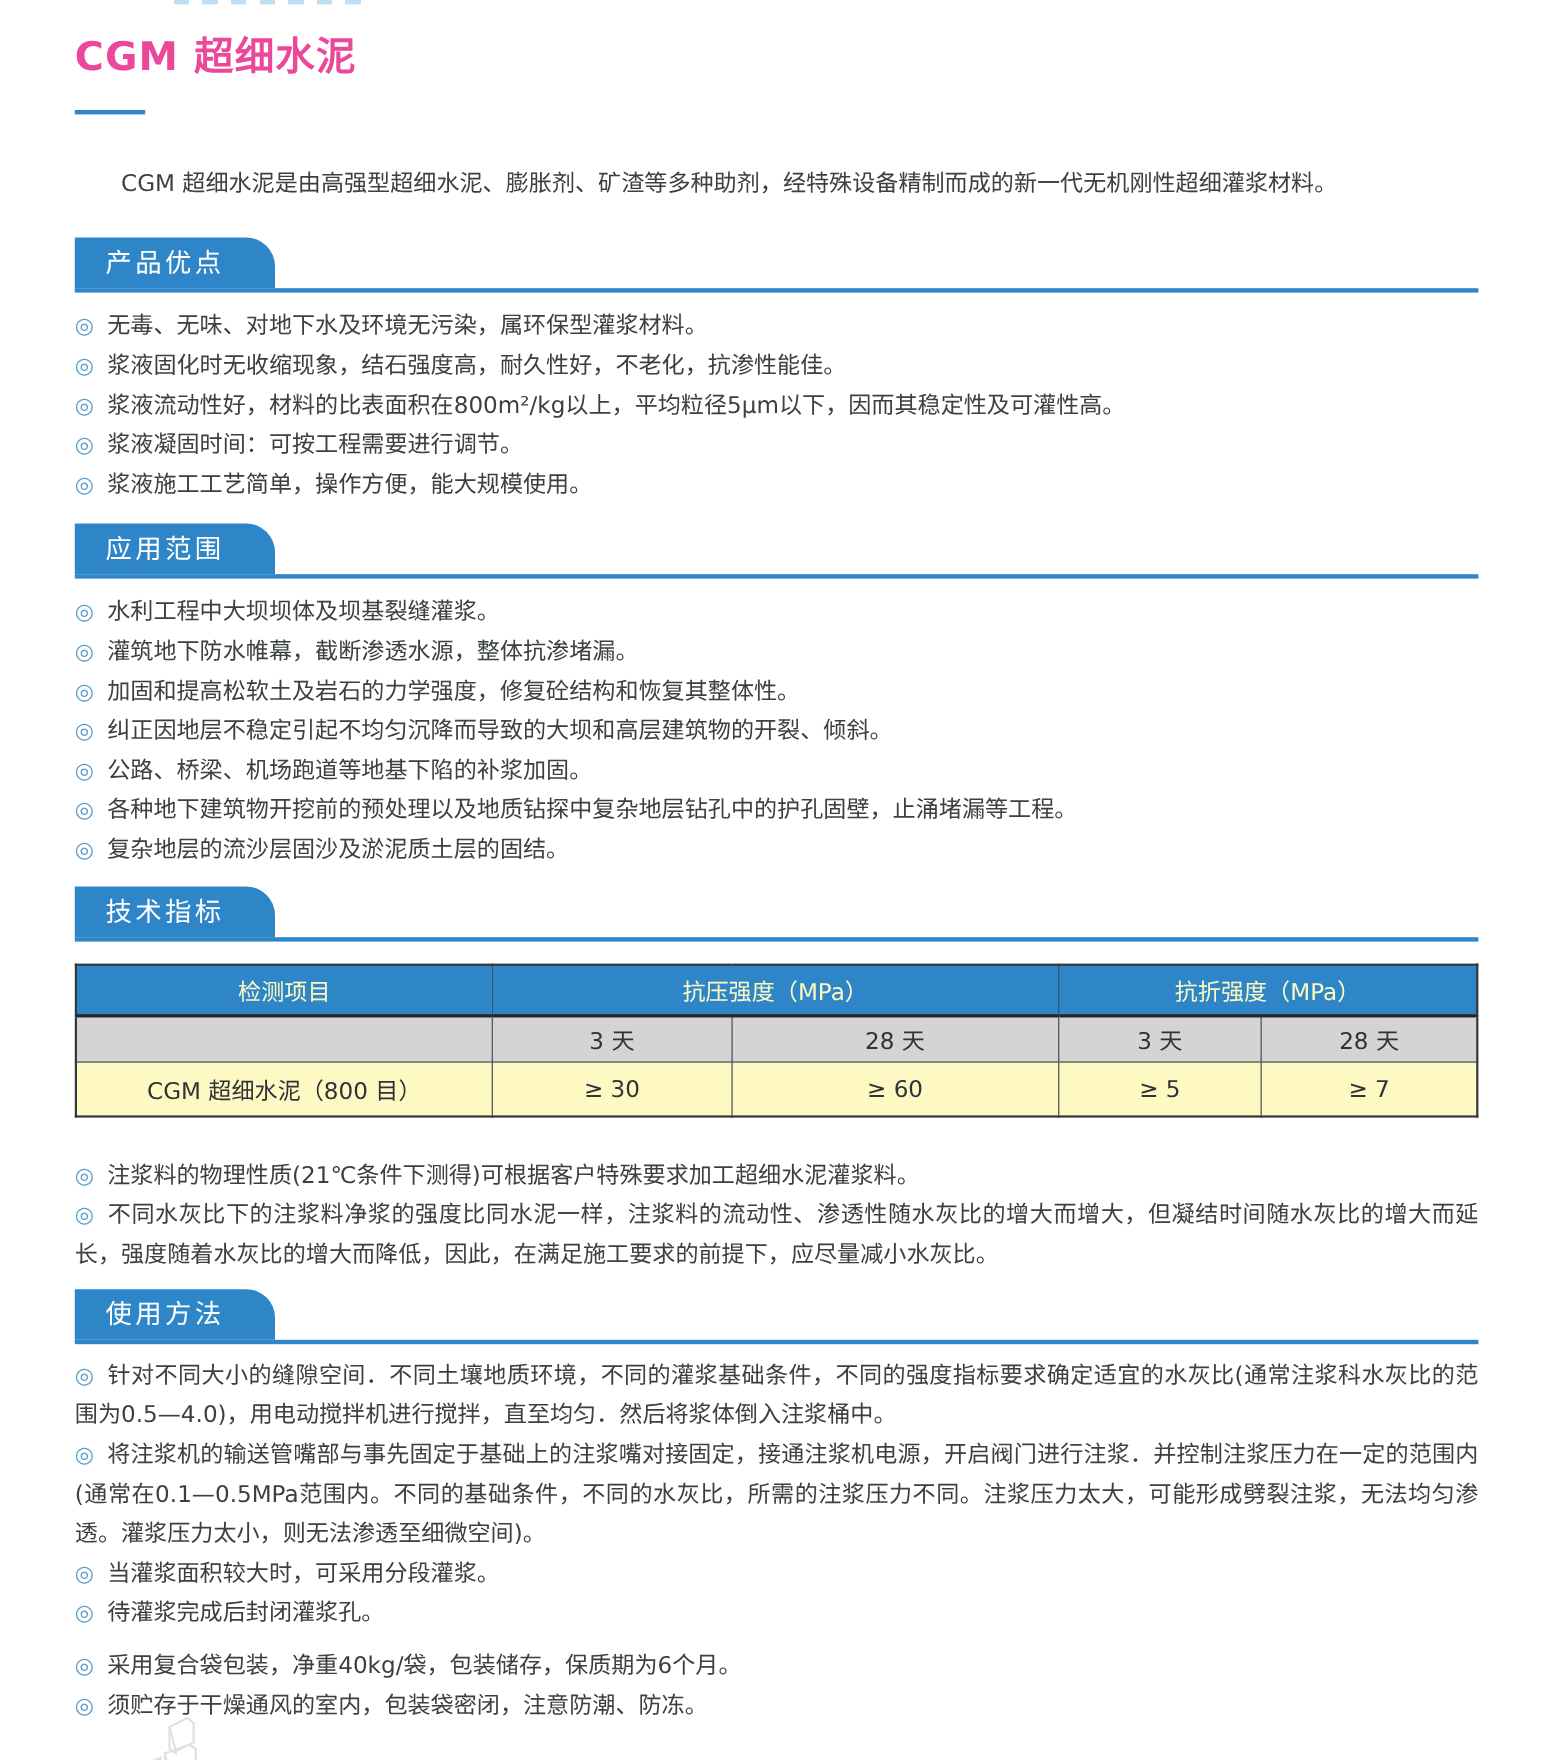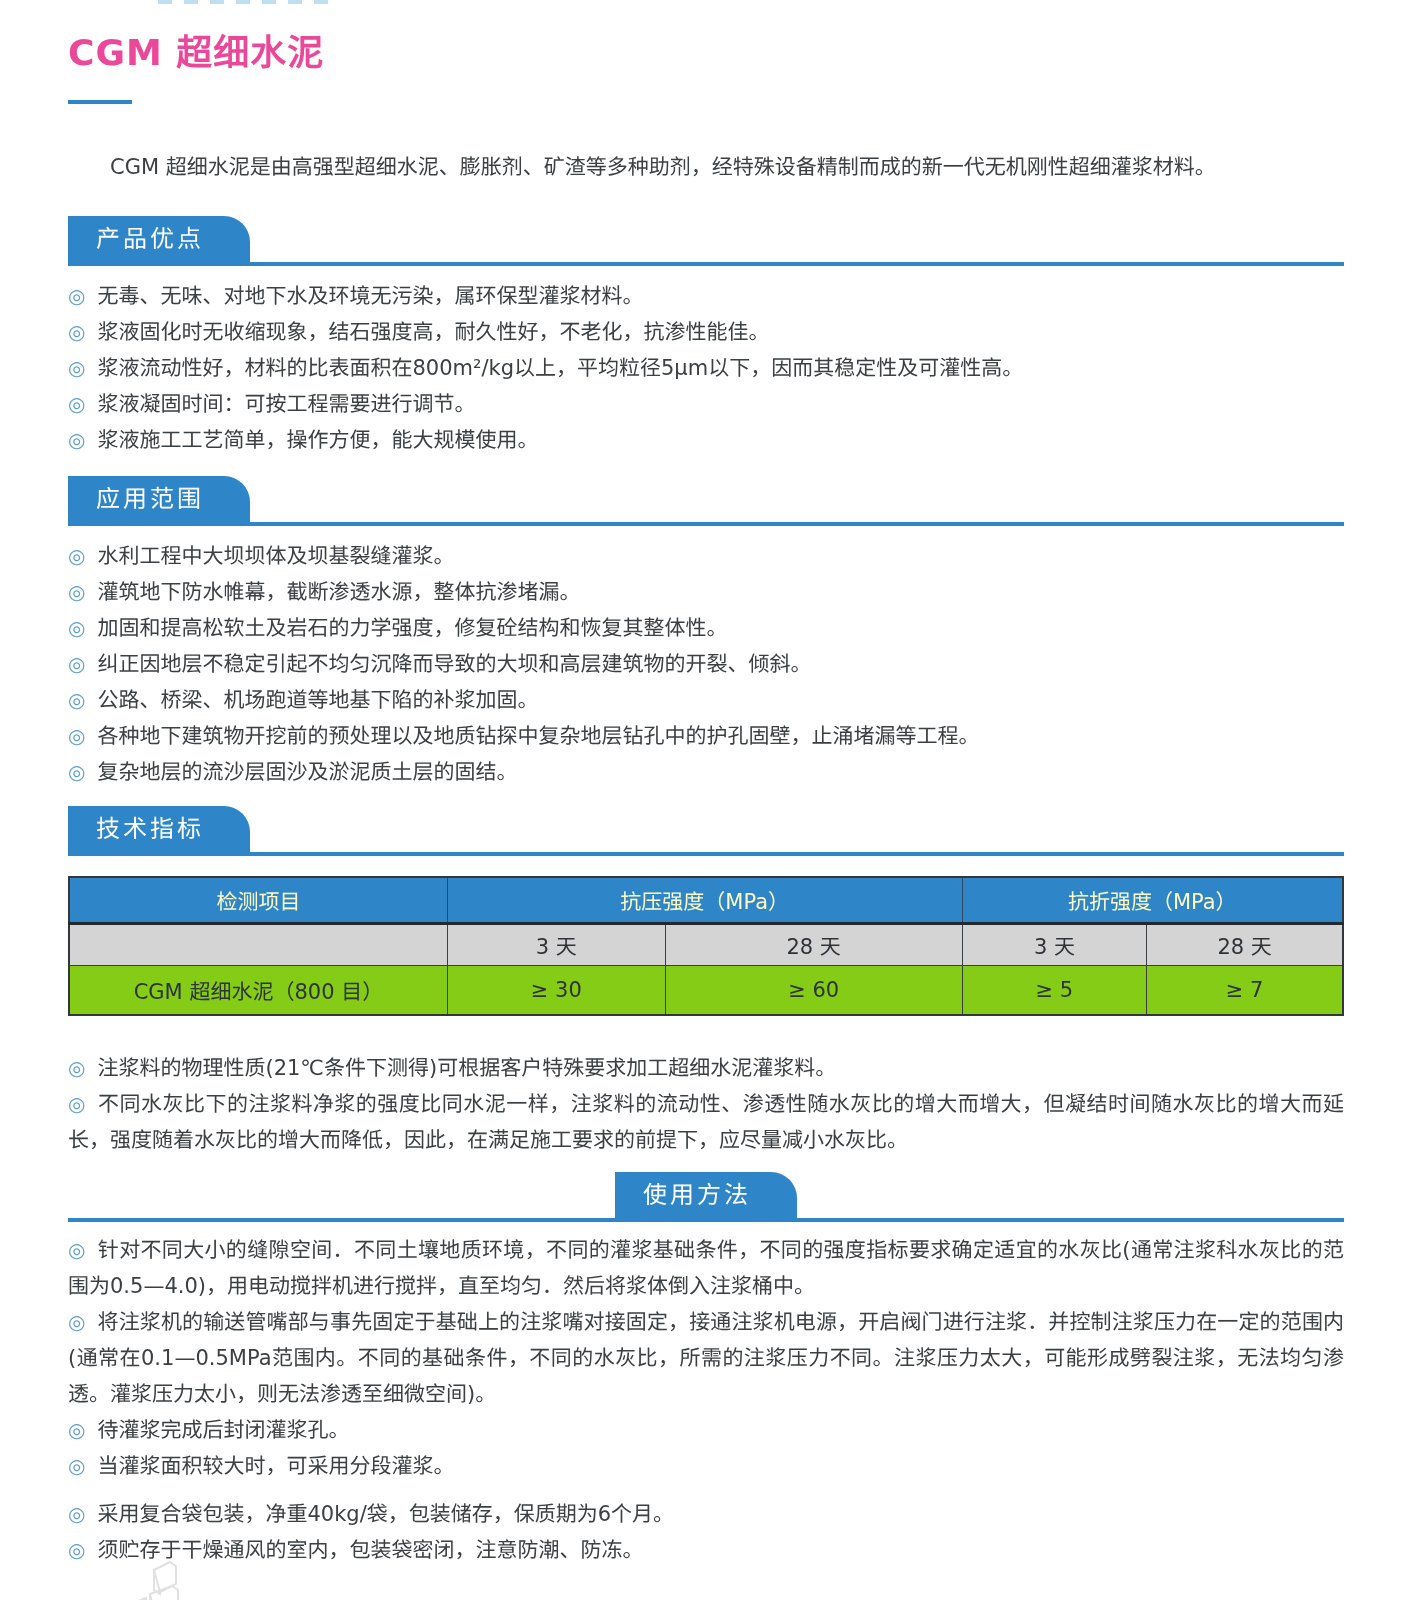--- a/index.html
+++ b/index.html
@@ -88,21 +88,21 @@
     border-bottom:3px solid #24292e;
     padding:7px 0;
   }
   .spec-table .sub{
     background:#d4d4d4;
     color:#2f3337;
     padding:5px 0;
     text-align:center;
   }
   .spec-table .dat{
-    background:#84cc16;
+    background:#fef9c3;
     color:#2f3337;
     padding:9px 0;
   }
   .notes{margin-top:34px;}
 
   
   .top-artifact{
     position:absolute;top:0;left:158px;width:175px;height:4px;
     background:repeating-linear-gradient(90deg,
       rgba(110,185,225,0.45) 0 14px, rgba(255,255,255,0) 14px 26px);
@@ -182,28 +182,28 @@
       <td class="dat">≥ 7</td>
     </tr>
   </tbody>
     </table>
 
   <div class="notes">
     <p class="bitem"><span class="bullet">◎</span><span>注浆料的物理性质(21℃条件下测得)可根据客户特殊要求加工超细水泥灌浆料。</span></p>
     <p class="bitem"><span class="bullet">◎</span><span>不同水灰比下的注浆料净浆的强度比同水泥一样，注浆料的流动性、渗透性随水灰比的增大而增大，但凝结时间随水灰比的增大而延长，强度随着水灰比的增大而降低，因此，在满足施工要求的前提下，应尽量减小水灰比。</span></p>
   </div>
 
-  <div class="sec-header" style="margin-top:14px;text-align:center;">
+  <div class="sec-header" style="margin-top:14px;">
     <span class="sec-tab">使用方法</span>
   </div>
   <div class="blist" style="margin-top:10px;">
     <p class="bitem"><span class="bullet">◎</span><span>针对不同大小的缝隙空间．不同土壤地质环境，不同的灌浆基础条件，不同的强度指标要求确定适宜的水灰比(通常注浆科水灰比的范围为0.5—4.0)，用电动搅拌机进行搅拌，直至均匀．然后将浆体倒入注浆桶中。</span></p>
     <p class="bitem"><span class="bullet">◎</span><span>将注浆机的输送管嘴部与事先固定于基础上的注浆嘴对接固定，接通注浆机电源，开启阀门进行注浆．并控制注浆压力在一定的范围内(通常在0.1—0.5MPa范围内。不同的基础条件，不同的水灰比，所需的注浆压力不同。注浆压力太大，可能形成劈裂注浆，无法均匀渗透。灌浆压力太小，则无法渗透至细微空间)。</span></p>
+    <p class="bitem"><span class="bullet">◎</span><span>当灌浆面积较大时，可采用分段灌浆。</span></p>
     <p class="bitem"><span class="bullet">◎</span><span>待灌浆完成后封闭灌浆孔。</span></p>
-    <p class="bitem"><span class="bullet">◎</span><span>当灌浆面积较大时，可采用分段灌浆。</span></p>
   </div>
 
   <div class="blist">
     <p class="bitem"><span class="bullet">◎</span><span>采用复合袋包装，净重40kg/袋，包装储存，保质期为6个月。</span></p>
     <p class="bitem"><span class="bullet">◎</span><span>须贮存于干燥通风的室内，包装袋密闭，注意防潮、防冻。</span></p>
   </div>
 
 </div>
 
 <svg class="watermark" width="72" height="60" viewBox="0 0 72 60">

